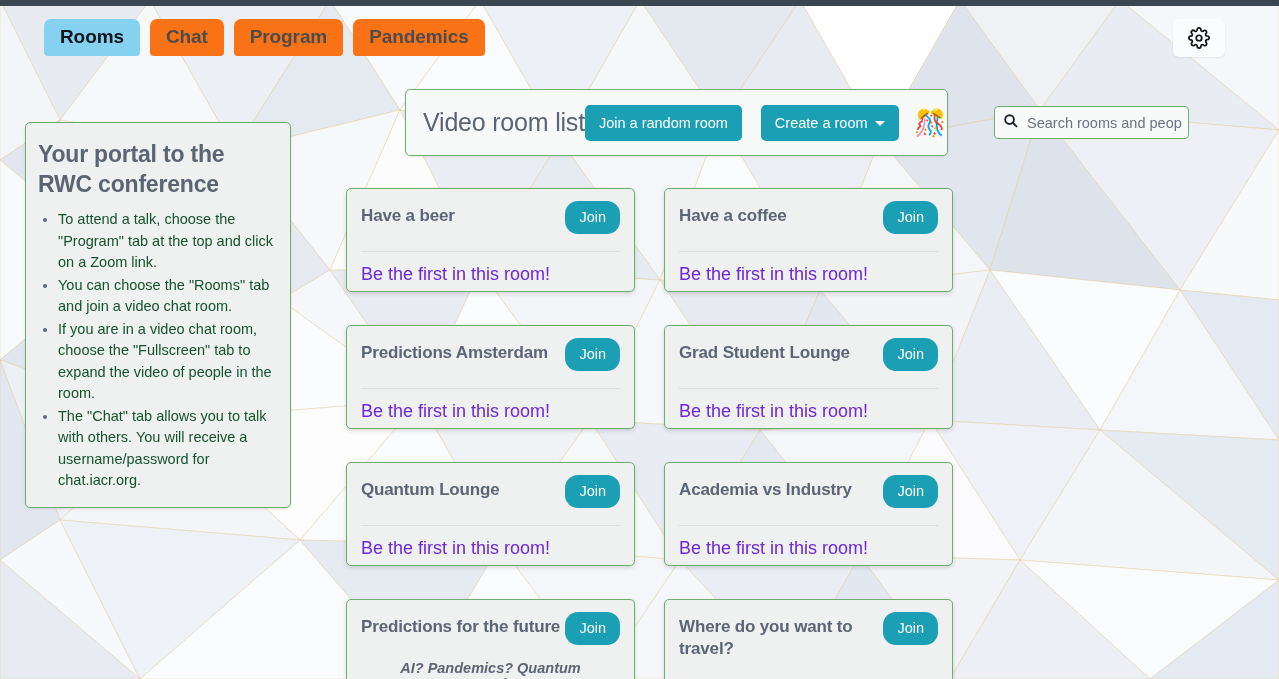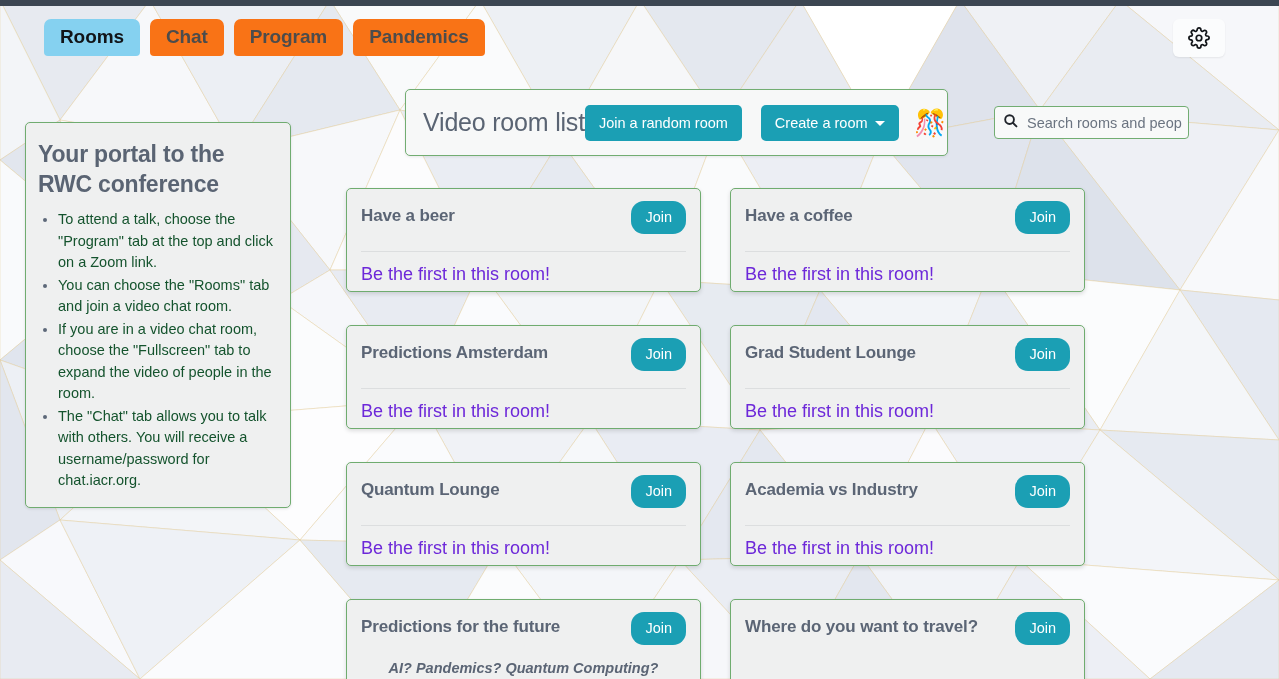--- a/index.html
+++ b/index.html
@@ -206,21 +206,21 @@
   .rooms {
     position: absolute;
     left: 346px;
     top: 188px;
     width: 756px;
     display: flex;
     flex-wrap: wrap;
     gap: 33px 29px;
   }
   .room-card {
-    width: 355px;
+    width: 289px;
     background: #eff0f0;
     border: 1px solid #6fac6f;
     border-radius: 5px;
     box-shadow: 0 2px 4px rgba(0,0,0,.13);
     padding: 12px 14px 0 14px;
     min-height: 103px;
   }
   .room-head {
     display: flex;
     align-items: flex-start;

